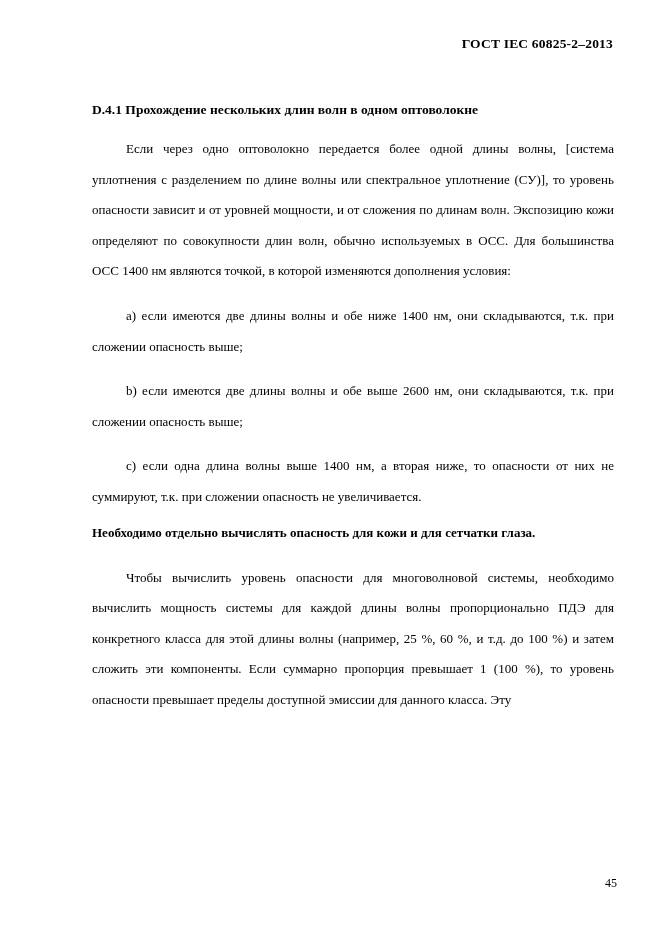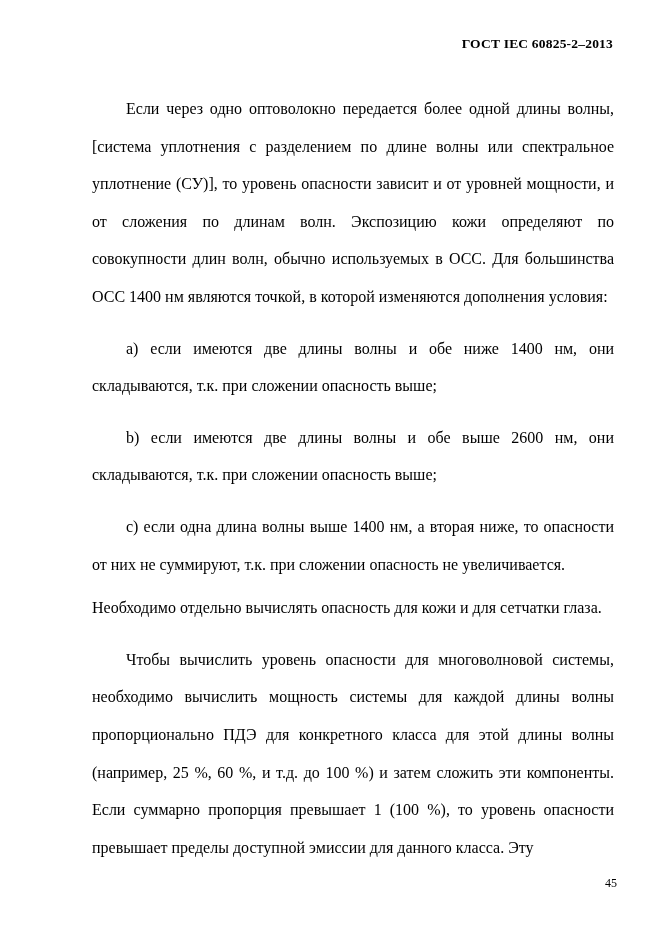--- a/index.html
+++ b/index.html
@@ -46,30 +46,31 @@
     line-height: 1.5;
   }
   h3.subsection-title {
     font-size: 13.5px;
     font-weight: bold;
     margin: 24px 0 0 0;
     padding: 0;
     line-height: 1.5;
   }
   p.para {
-    font-size: 16px;
+    font-size: 13px;
     line-height: 2.35;
     margin: 14px 0 0 0;
     padding: 0;
     text-align: justify;
     text-justify: inter-word;
     text-indent: 34px;
   }
   p.para.noindent {
     text-indent: 0;
+    font-weight: bold;
   }
   p.para.tight {
     margin-top: 6px;
   }
   .page-number {
     position: absolute;
     bottom: 44px;
     right: 44px;
     font-size: 12px;
     font-family: "Liberation Serif", serif;
@@ -78,20 +79,21 @@
 </head>
 <body>
 
 <div class="page">
 
   <div class="header">ГОСТ IEC 60825-2–2013</div>
 
   <div class="content">
 
 
+    <h3 class="subsection-title">D.4.1 Прохождение нескольких длин волн в одном оптоволокне</h3>
 
     <p class="para">Если через одно оптоволокно передается  более одной длины волны, [система уплотнения с разделением по длине волны или спектральное уплотнение (СУ)], то уровень опасности зависит и от уровней мощности, и от сложения по длинам волн. Экспозицию кожи определяют по совокупности длин волн, обычно используемых в ОСС. Для большинства ОСС 1400 нм являются точкой, в которой изменяются дополнения условия:</p>
 
     <p class="para">а) если имеются две длины волны и обе ниже 1400 нм, они складываются,  т.к. при сложении опасность выше;</p>
 
     <p class="para">b) если имеются две длины волны и обе выше 2600 нм, они складываются,  т.к. при сложении опасность выше;</p>
 
     <p class="para">с) если одна длина волны выше 1400 нм, а вторая ниже, то опасности от них не суммируют, т.к. при сложении опасность не увеличивается.</p>
 
     <p class="para noindent tight">Необходимо отдельно вычислять опасность для кожи и для сетчатки глаза.</p>

